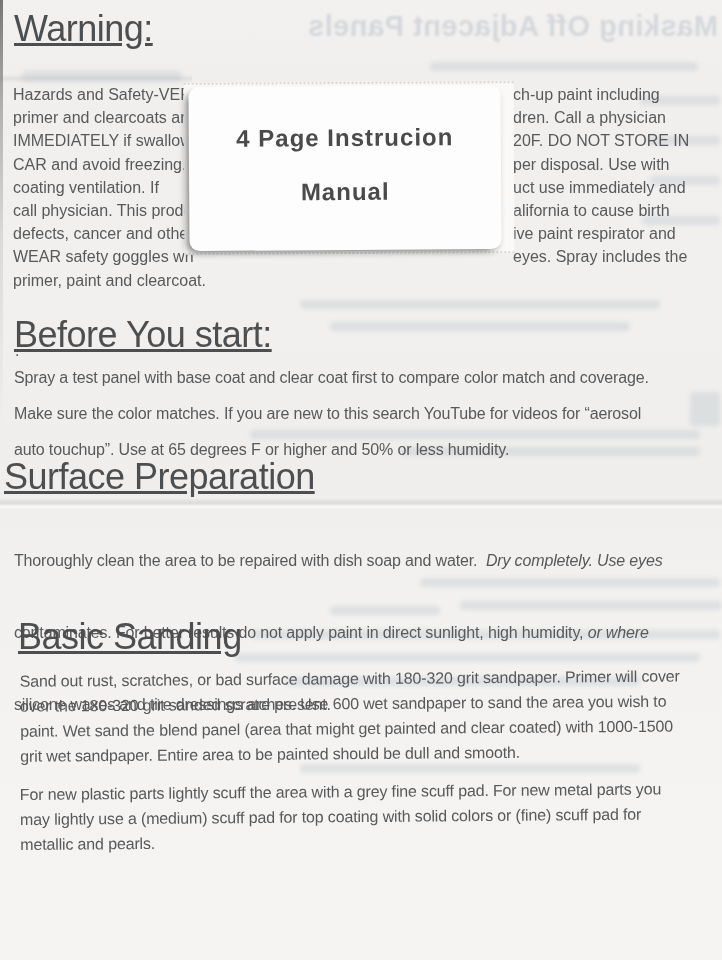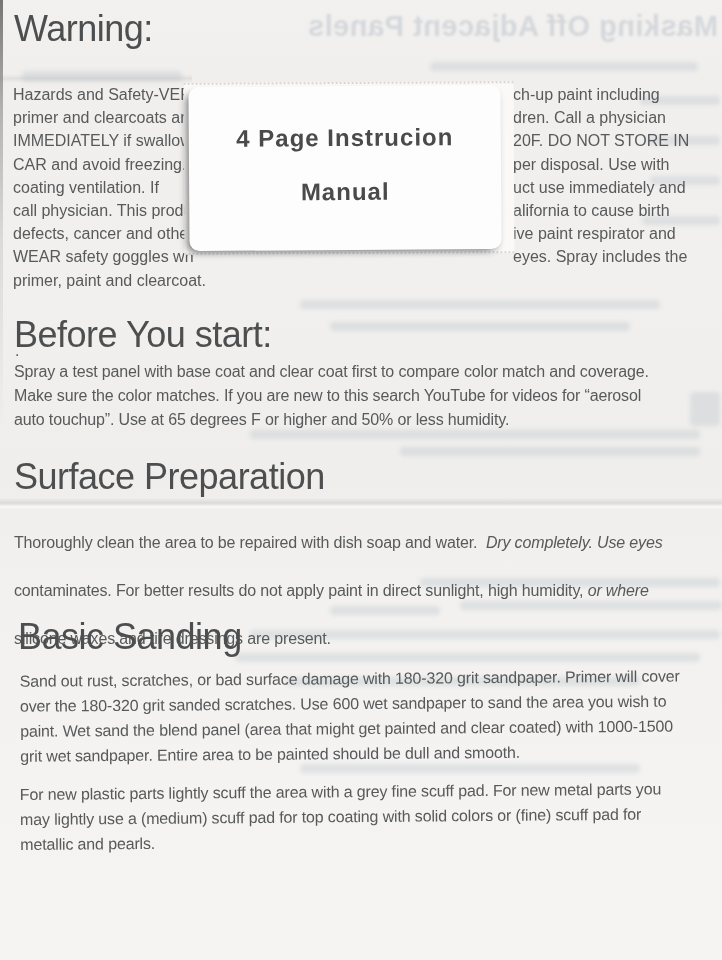--- a/index.html
+++ b/index.html
@@ -40,26 +40,26 @@
   }
   .ghost-line{
     position:absolute;height:9px;border-radius:4px;
     background:rgba(176,184,197,.30);
     filter:blur(2px);
   }
   
   .h{
     position:absolute;margin:0;
     font-size:36px;font-weight:400;letter-spacing:-.5px;
-    color:#4d4e50;white-space:nowrap;
+    color:#4d4e50;white-space:nowrap;text-decoration:underline;
   }
   
   .par{
     position:absolute;
-    font-size:16px;line-height:24px;letter-spacing:-.15px;
+    font-size:16px;line-height:36px;letter-spacing:-.15px;
     color:#58595b;
     white-space:pre-line;
   }
   
   .warn-par{position:absolute;left:13px;top:86px;width:700px;font-size:16px;color:#58595b;}
   .wrow{position:relative;height:23.2px;}
   .wl{position:absolute;left:0;top:0;white-space:nowrap;}
   .wr{position:absolute;left:500px;top:0;white-space:nowrap;}
   .stray-dot{position:absolute;left:15px;top:342px;font-size:16px;color:#58595b;}
   
@@ -166,21 +166,21 @@
     <div class="sticker-line1">4 Page Instrucion</div>
     <div class="sticker-line2">Manual</div>
   </div>
 
   <h1 class="h" style="left:14px;top:314px;">Before You start:</h1>
   <div class="stray-dot">.</div>
   <div class="par" style="left:14px;top:360px;width:700px;">Spray a test panel with base coat and clear coat first to compare color match and coverage.
 Make sure the color matches.  If you are new to this search YouTube for videos for “aerosol
 auto touchup”.  Use at 65 degrees F or higher and 50% or less humidity.</div>
 
-  <h1 class="h" style="left:14px;top:456px;">Surface Preparation</h1>
+  <h1 class="h" style="left:4px;top:456px;">Surface Preparation</h1>
   <div class="par" style="left:14px;top:507px;width:706px;">
     <div class="pline"><span>Thoroughly clean the area to be repaired with dish soap and water.  </span><span class="it">Dry completely. Use eyes</span></div>
     <div class="pline"><span>contaminates. For better results do not apply paint in direct sunlight, high humidity, </span><span class="it">or where</span></div>
     <div class="pline"><span>silicone waxes and tire dressings are present.</span></div>
   </div>
 
   <h1 class="h" style="left:18px;top:616px;">Basic Sanding</h1>
   <div class="par" style="left:20px;top:666px;width:700px;line-height:25px;transform:rotate(-.45deg);">Sand out rust, scratches, or bad surface damage with 180-320 grit sandpaper. Primer will cover
 over the 180-320 grit sanded scratches. Use 600 wet sandpaper to sand the area you wish to
 paint. Wet sand the blend panel (area that might get painted and clear coated) with 1000-1500

